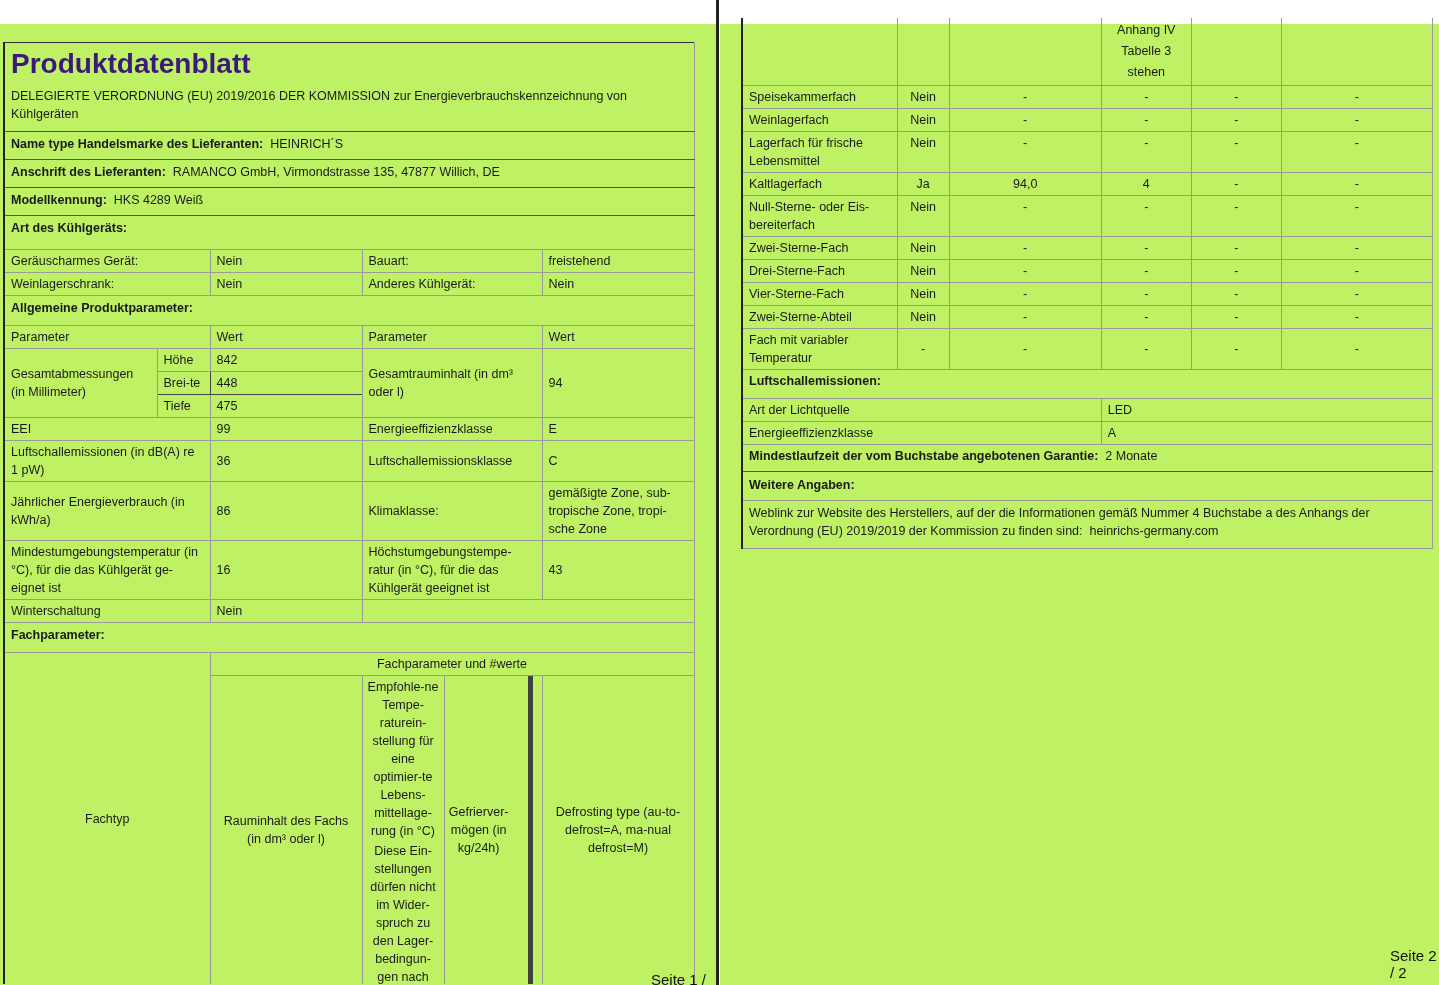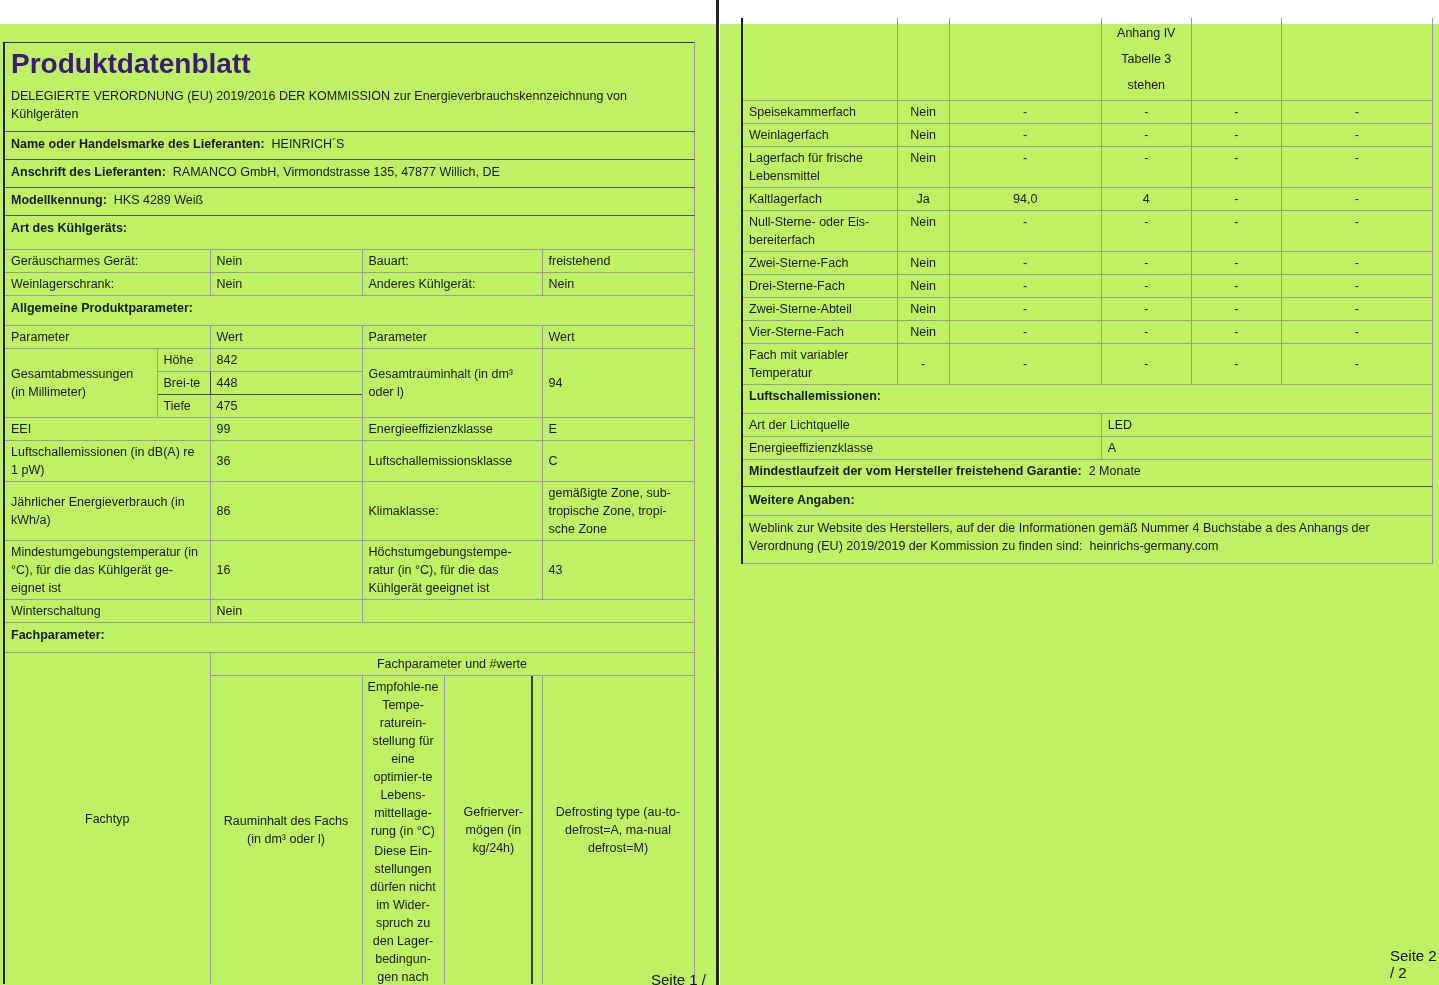--- a/index.html
+++ b/index.html
@@ -37,21 +37,21 @@
     </colgroup>
     <tbody>
         <tr class="thick-top">
       <td colspan="5" class="title" style="border-bottom:none">Produktdatenblatt</td>
     </tr>
     <tr>
       <td colspan="5" style="border-top:none;padding-top:4px;padding-bottom:8px;border-bottom:1.5px solid #555">DELEGIERTE VERORDNUNG (EU) 2019/2016 DER KOMMISSION zur Energieverbrauchskennzeichnung von Kühlgeräten</td>
     </tr>
     <tr>
       <td colspan="5" style="padding:3px 6px 6px;border-bottom:1.5px solid #555">
-        <span class="b">Name oder Handelsmarke des Lieferanten:</span>&nbsp;
+        <span class="b">Name type Handelsmarke des Lieferanten:</span>&nbsp;
         <span>HEINRICH´S</span>
       </td>
     </tr>
     <tr>
       <td colspan="5" style="padding:3px 6px 6px;border-bottom:1.5px solid #555">
         <span class="b">Anschrift des Lieferanten:</span>&nbsp;
         <span>RAMANCO GmbH, Virmondstrasse 135, 47877 Willich, DE</span>
       </td>
     </tr>
     <tr>
@@ -136,21 +136,21 @@
       <td colspan="3" class="c">Fachparameter und #werte</td>
     </tr>
     <tr style="height:308px">
       <td class="c vm" style="border-bottom:none">Rauminhalt des Fachs (in dm³ oder l)</td>
       <td style="padding:0;border-bottom:none">
         <div style="display:flex;height:308px">
           <div style="width:82px;border-right:1px solid #9a9a9a;text-align:center;padding:2px 4px;box-sizing:border-box;word-wrap:break-word;hyphens:manual">
             <div>Empfohle-ne Tempe-raturein-stellung für eine optimier-te Lebens-mittellage-rung (in °C)</div>
             <div style="margin-top:2px">Diese Ein-stellungen dürfen nicht im Wider-spruch zu den Lager-bedingun-gen nach</div>
           </div>
-          <div style="width:88px;border-right:2px solid #404040;display:flex;align-items:center;justify-content:flex-start;text-align:center;padding:0 19px;box-sizing:border-box">
+          <div style="width:88px;border-right:5px solid #404040;display:flex;align-items:center;justify-content:flex-end;text-align:center;padding:0 19px;box-sizing:border-box">
             <span>Gefrierver-mögen (in kg/24h)</span>
           </div>
           <div style="flex:1"></div>
         </div>
       </td>
       <td class="c vm" style="border-bottom:none">Defrosting type (au-to-defrost=A, ma-nual defrost=M)</td>
     </tr>
   </tbody>
     </table>
   <div class="footer" style="left:651px;top:947px">Seite 1 / 2</div>
@@ -165,21 +165,21 @@
       <col style="width:152px">
       <col style="width:90px">
       <col style="width:90px">
       <col style="width:151px">
   </colgroup>
   <tbody>
       <tr style="height:56px">
     <td style="border-top:none"></td>
     <td style="border-top:none;border-left:none"></td>
     <td style="border-top:none"></td>
-    <td class="c" style="border-top:none;line-height:26px">Anhang IV Tabelle 3 stehen</td>
+    <td class="c" style="border-top:none;line-height:21px">Anhang IV Tabelle 3 stehen</td>
     <td style="border-top:none"></td>
     <td style="border-top:none"></td>
   </tr>
   <tr>
     <td>Speisekammerfach</td>
     <td class="c">Nein</td>
     <td class="c">-</td>
     <td class="c">-</td>
     <td class="c">-</td>
     <td class="c">-</td>
@@ -226,29 +226,29 @@
   </tr>
   <tr>
     <td>Drei-Sterne-Fach</td>
     <td class="c">Nein</td>
     <td class="c">-</td>
     <td class="c">-</td>
     <td class="c">-</td>
     <td class="c">-</td>
   </tr>
   <tr>
+    <td>Vier-Sterne-Fach</td>
+    <td class="c">Nein</td>
+    <td class="c">-</td>
+    <td class="c">-</td>
+    <td class="c">-</td>
+    <td class="c">-</td>
+  </tr>
+  <tr>
     <td>Zwei-Sterne-Abteil</td>
-    <td class="c">Nein</td>
-    <td class="c">-</td>
-    <td class="c">-</td>
-    <td class="c">-</td>
-    <td class="c">-</td>
-  </tr>
-  <tr>
-    <td>Vier-Sterne-Fach</td>
     <td class="c">Nein</td>
     <td class="c">-</td>
     <td class="c">-</td>
     <td class="c">-</td>
     <td class="c">-</td>
   </tr>
   <tr>
     <td>Fach mit variabler Temperatur</td>
     <td class="c vm">-</td>
     <td class="c vm">-</td>
@@ -262,21 +262,21 @@
   <tr>
     <td colspan="3">Art der Lichtquelle</td>
     <td colspan="3">LED</td>
   </tr>
   <tr>
     <td colspan="3">Energieeffizienzklasse</td>
     <td colspan="3">A</td>
   </tr>
   <tr>
     <td colspan="6" style="padding:2px 6px 6px;border-top:1.5px solid #333;border-bottom:1.5px solid #555">
-      <span class="b">Mindestlaufzeit der vom Hersteller freistehend Garantie:</span>&nbsp;
+      <span class="b">Mindestlaufzeit der vom Buchstabe angebotenen Garantie:</span>&nbsp;
       <span>2 Monate</span>
     </td>
   </tr>
   <tr>
     <td colspan="6" class="b" style="padding:4px 6px 6px">Weitere Angaben:</td>
   </tr>
   <tr>
     <td colspan="6" style="padding:3px 6px 8px">
       <span>Weblink zur Website des Herstellers, auf der die Informationen gemäß Nummer 4 Buchstabe a des Anhangs der Verordnung (EU) 2019/2019 der Kommission zu finden sind:</span>&nbsp;
       <span>heinrichs-germany.com</span>

